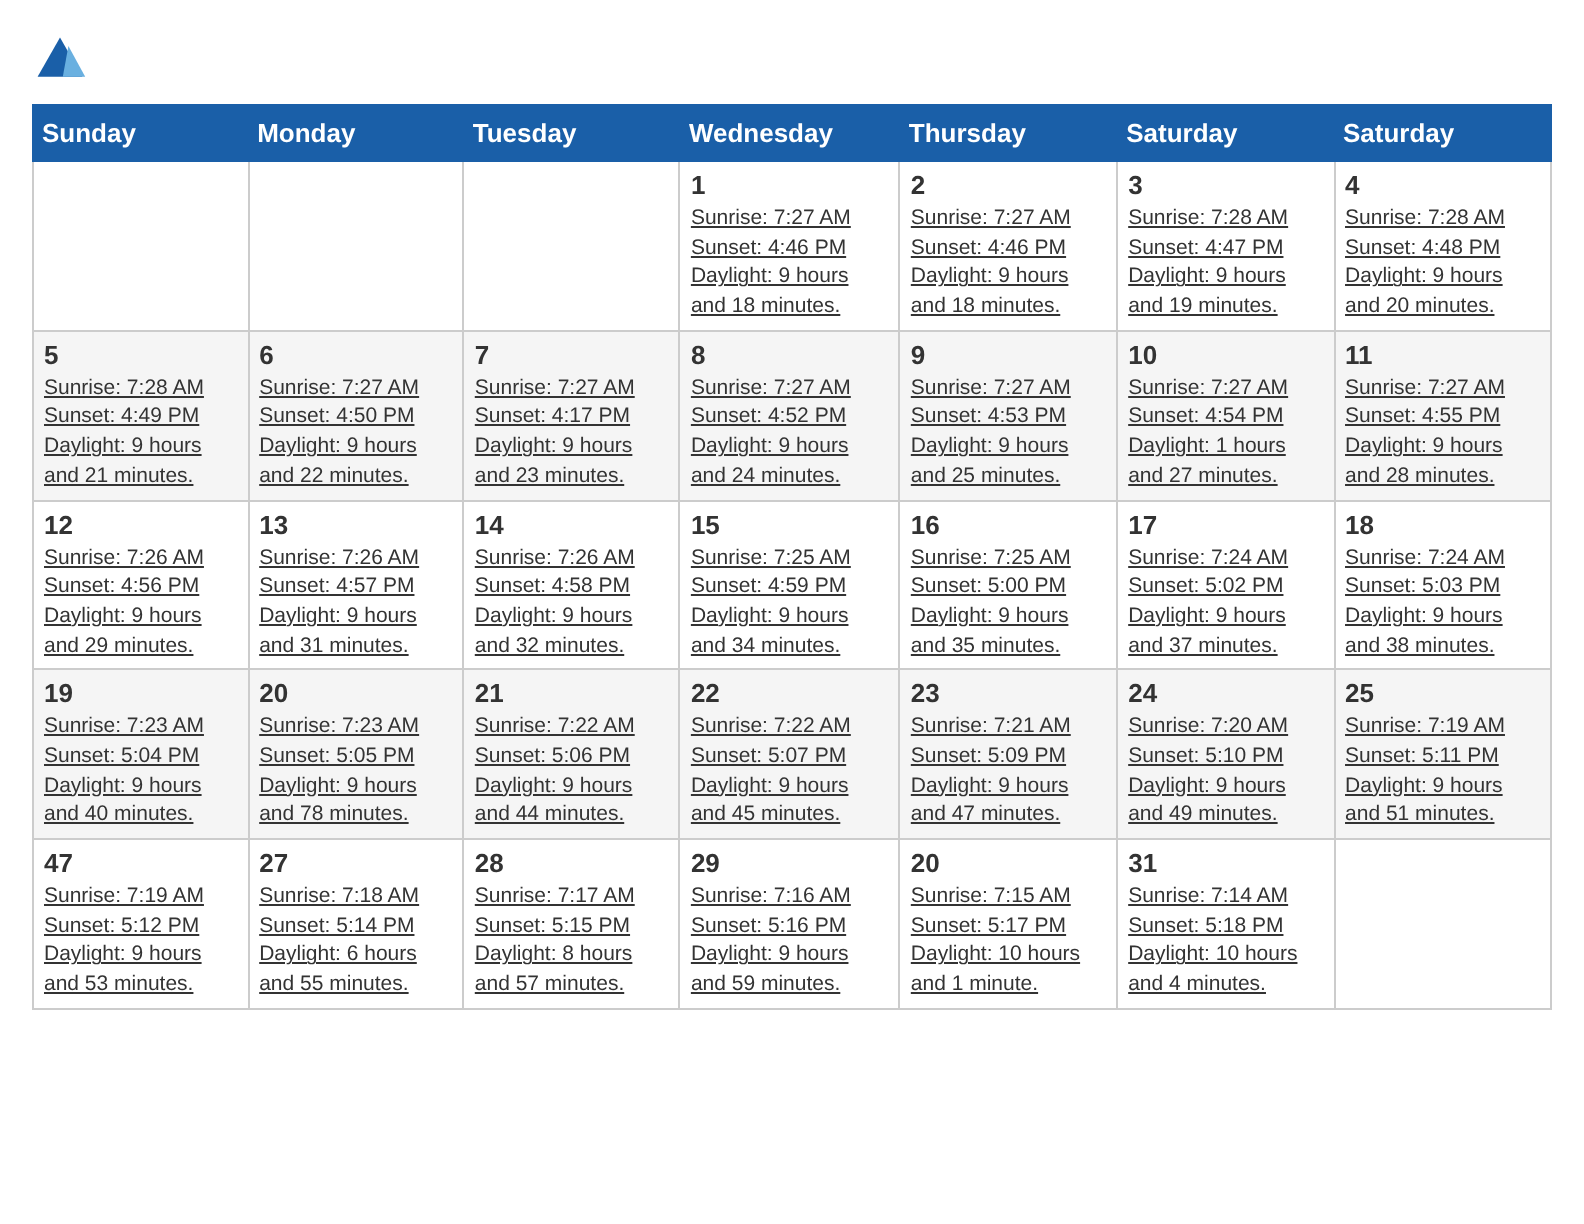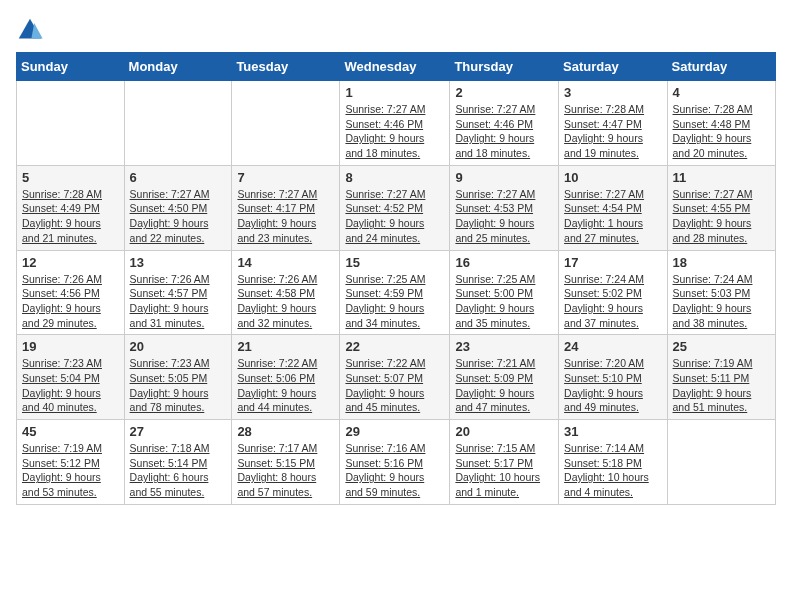--- a/index.html
+++ b/index.html
@@ -328,21 +328,21 @@
         <span class="day-number">25</span>
         <div class="day-info">
           <span>Sunrise: 7:19 AM</span><br>
           <span>Sunset: 5:11 PM</span><br>
           <span>Daylight: 9 hours and 51 minutes.</span>
         </div>
       </td>
       </tr>
       <tr>
         <td>
-        <span class="day-number">45</span>
+        <span class="day-number">47</span>
         <div class="day-info">
           <span>Sunrise: 7:19 AM</span><br>
           <span>Sunset: 5:12 PM</span><br>
           <span>Daylight: 9 hours and 53 minutes.</span>
         </div>
       </td>
         <td>
         <span class="day-number">27</span>
         <div class="day-info">
           <span>Sunrise: 7:18 AM</span><br>

